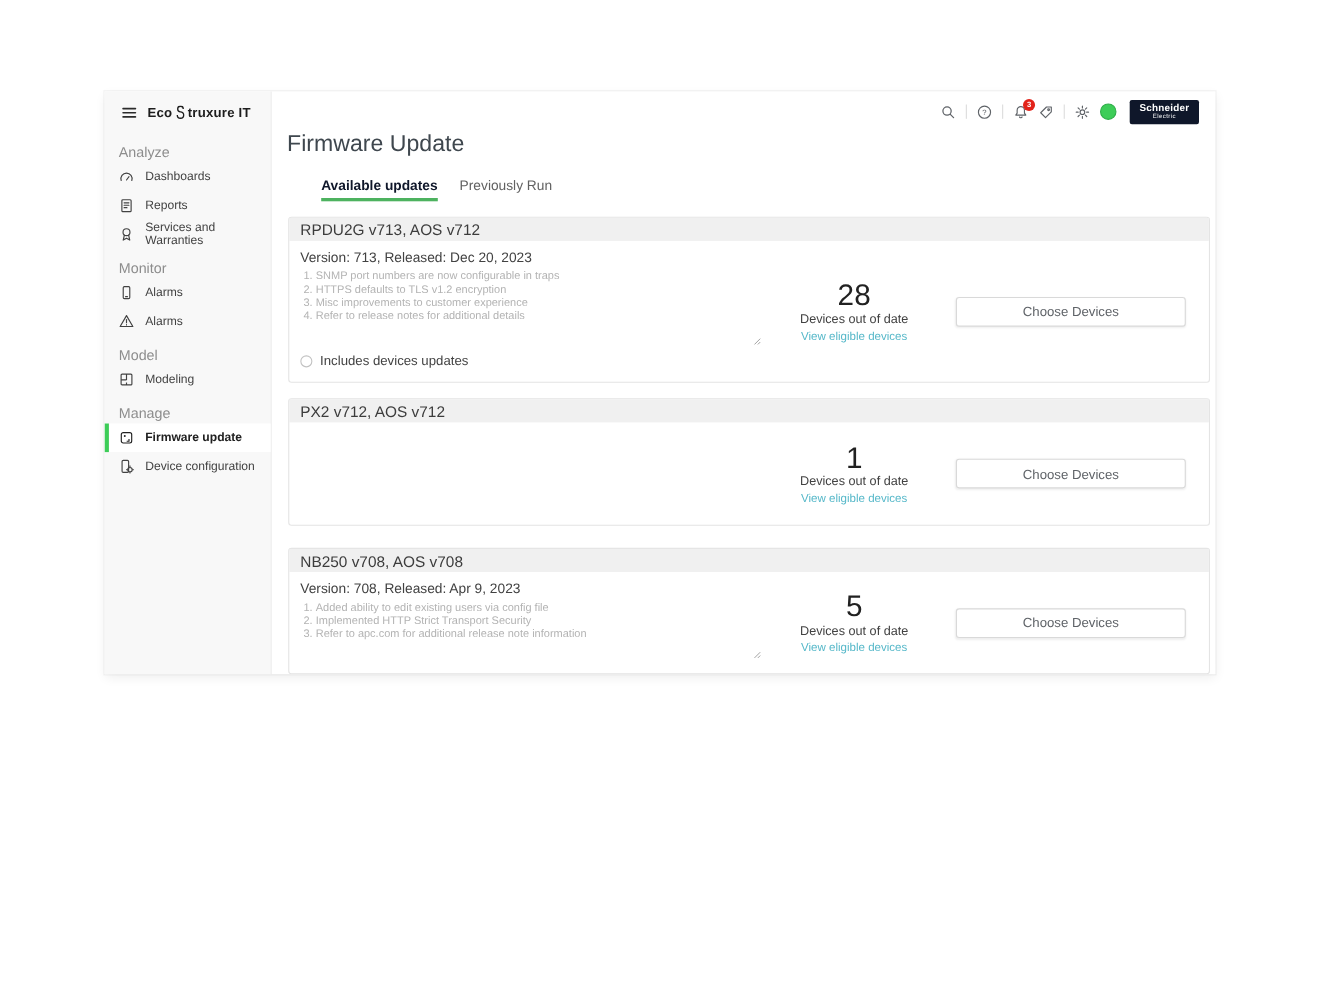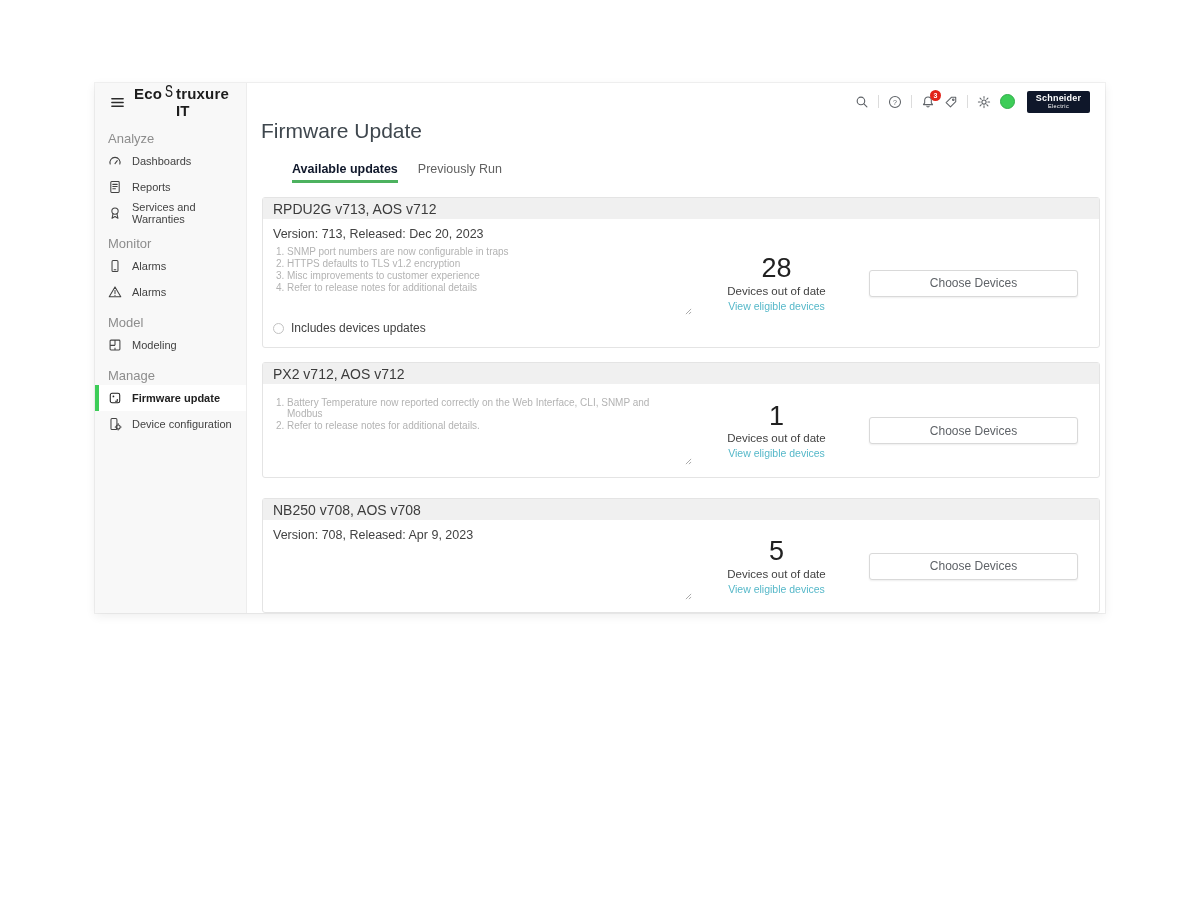--- a/index.html
+++ b/index.html
@@ -10,21 +10,21 @@
   .app {
     position:absolute; left:95px; top:83px; width:1010px; height:530px;
     background:#fff; display:flex; overflow:hidden;
     box-shadow:0 0 0 1px rgba(0,0,0,0.05), 0 3px 10px rgba(0,0,0,0.07);
   }
 
   
   .sidebar { width:152px; background:#f8f8f8; border-right:1px solid #ededed; flex-shrink:0; }
   .logo-row { display:flex; align-items:center; height:38px; padding-left:15px; gap:9px; }
   .hamburger { cursor:pointer; display:flex; align-items:center; color:#2b2b2b; }
-  .logo-text { font-size:15px; font-weight:bold; color:#1d1d1d; display:flex; align-items:flex-start; letter-spacing:.2px; }
+  .logo-text { font-size:12px; font-weight:bold; color:#1d1d1d; display:flex; align-items:flex-end; letter-spacing:.2px; }
   .logo-text svg { margin:0 1px; }
   .section-label { font-size:13px; color:#8d8d8d; padding:10px 0 2px 13px; }
   .nav-item { display:flex; align-items:center; height:26px; padding-left:13px; gap:10px; color:#424242; cursor:pointer; position:relative; }
   .nav-item .lbl { font-size:11px; }
   .nav-item svg { flex-shrink:0; }
   .nav-item.active { background:#ffffff; }
   .nav-item.active::before { content:""; position:absolute; left:0; top:0; bottom:0; width:4px; background:#3dcd58; }
   .nav-item.active .lbl { font-weight:bold; color:#212121; }
 
   
@@ -250,57 +250,51 @@
             <div class="btn-col">
               <button class="choose-btn">Choose Devices</button>
             </div>
           </div>
         </div>
 
         <div class="card card-2">
           <div class="card-header">PX2 v712, AOS v712</div>
           <div class="card-body">
             <div class="notes-col">
+            </div>
+            <div class="count-col">
+              <div class="count-num">1</div>
+              <div class="count-label">Devices out of date</div>
+              <div class="count-link">View eligible devices</div>
+            </div>
+            <div class="btn-col">
+              <button class="choose-btn">Choose Devices</button>
+            </div>
+          </div>
+        </div>
+
+        <div class="card card-3">
+          <div class="card-header">NB250 v708, AOS v708</div>
+          <div class="card-body">
+            <div class="notes-col">
+              <div class="version-line">Version: 708, Released: Apr 9, 2023</div>
               <div class="notes-box">
                 <ol>
-                  <li>Battery Temperature now reported correctly on the Web Interface, CLI, SNMP and Modbus</li>
-                  <li>Refer to release notes for additional details.</li>
+                  <li>Added ability to edit existing users via config file</li>
+                  <li>Implemented HTTP Strict Transport Security</li>
+                  <li>Refer to apc.com for additional release note information</li>
                 </ol>
                 <span class="resize-handle">
                   <svg width="7" height="7" viewBox="0 0 8 8" stroke="currentColor" stroke-width="1" fill="none">
                       <path d="M7 1L1 7M7 4.5L4.5 7"></path>
                     </svg>
                 </span>
               </div>
             </div>
             <div class="count-col">
-              <div class="count-num">1</div>
-              <div class="count-label">Devices out of date</div>
-              <div class="count-link">View eligible devices</div>
-            </div>
-            <div class="btn-col">
-              <button class="choose-btn">Choose Devices</button>
-            </div>
-          </div>
-        </div>
-
-        <div class="card card-3">
-          <div class="card-header">NB250 v708, AOS v708</div>
-          <div class="card-body">
-            <div class="notes-col">
-              <div class="version-line">Version: 708, Released: Apr 9, 2023</div>
-              <div class="notes-box">
-                <span class="resize-handle">
-                  <svg width="7" height="7" viewBox="0 0 8 8" stroke="currentColor" stroke-width="1" fill="none">
-                      <path d="M7 1L1 7M7 4.5L4.5 7"></path>
-                    </svg>
-                </span>
-              </div>
-            </div>
-            <div class="count-col">
               <div class="count-num">5</div>
               <div class="count-label">Devices out of date</div>
               <div class="count-link">View eligible devices</div>
             </div>
             <div class="btn-col">
               <button class="choose-btn">Choose Devices</button>
             </div>
           </div>
         </div>
 

